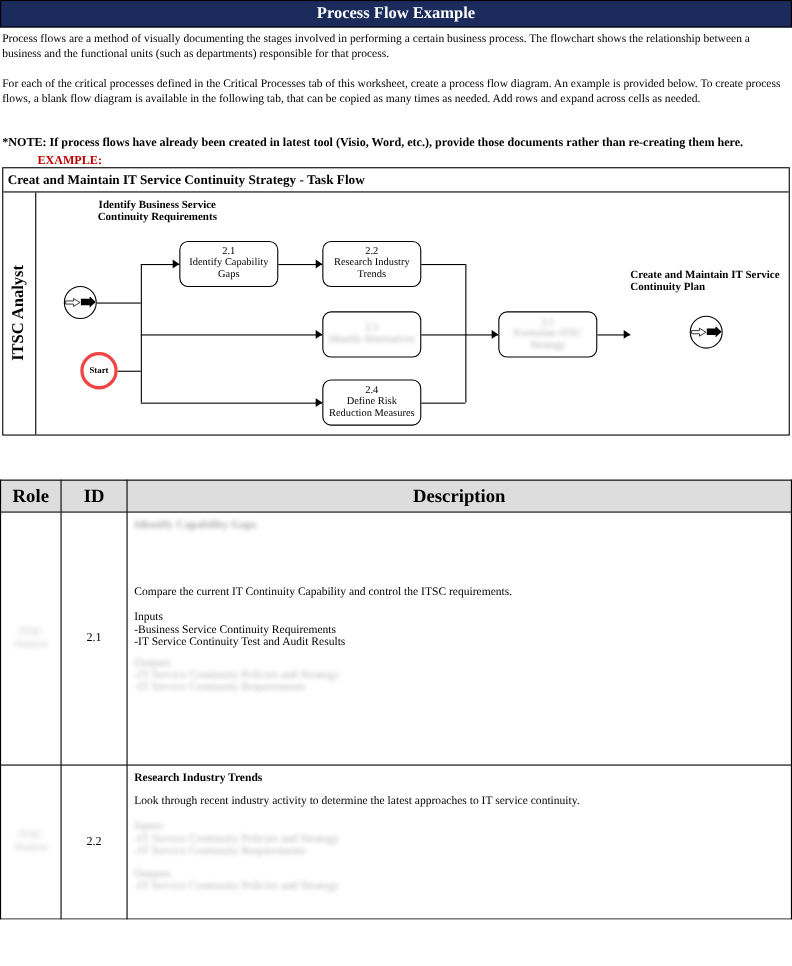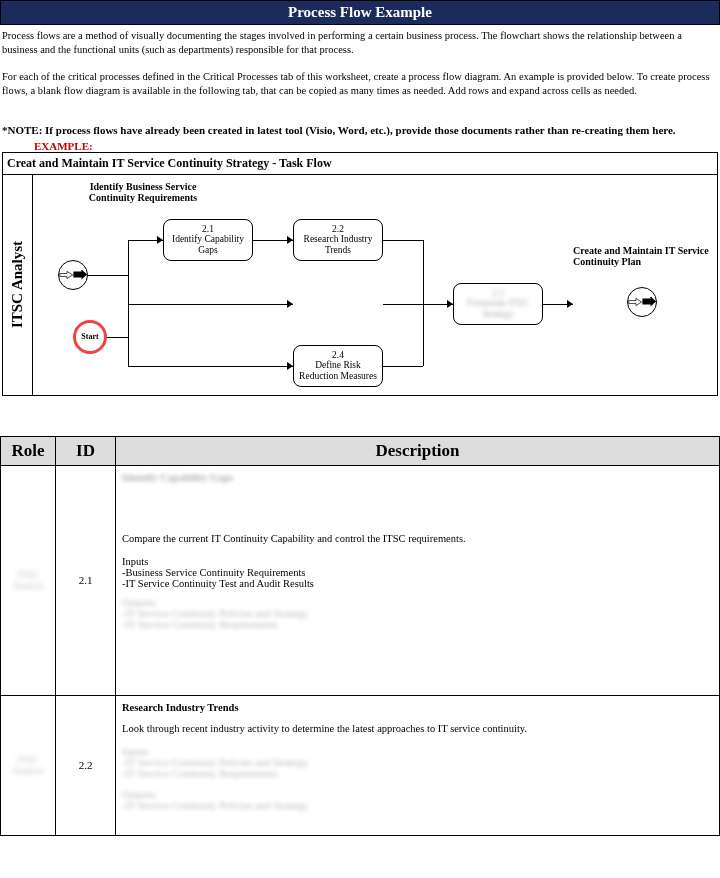--- a/index.html
+++ b/index.html
@@ -243,20 +243,24 @@
       <div class="task-box" style="left:130px; top:44px;">
         <div>2.1</div>
         <div>Identify Capability Gaps</div>
       </div>
 
       <div class="task-box" style="left:260px; top:44px;">
         <div>2.2</div>
         <div>Research Industry Trends</div>
       </div>
 
+      <div class="task-box blurred" style="left:260px; top:108px;">
+        <div>2.3</div>
+        <div>Identify Alternatives</div>
+      </div>
 
       <div class="task-box" style="left:260px; top:170px;">
         <div>2.4</div>
         <div>Define Risk Reduction Measures</div>
       </div>
 
       <div class="task-box blurred" style="left:420px; top:108px;">
         <div>2.5</div>
         <div>Formulate ITSC Strategy</div>
       </div>

